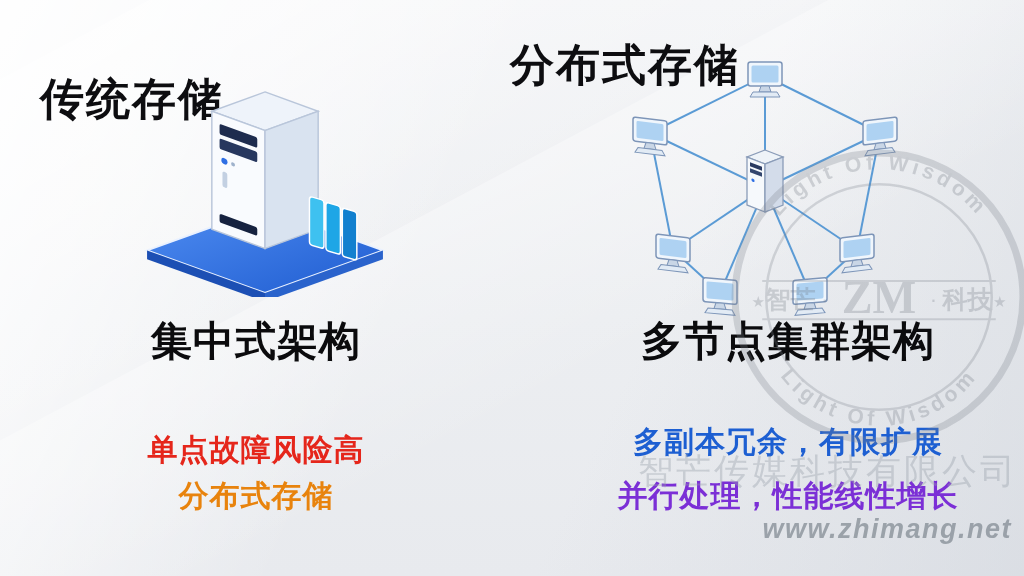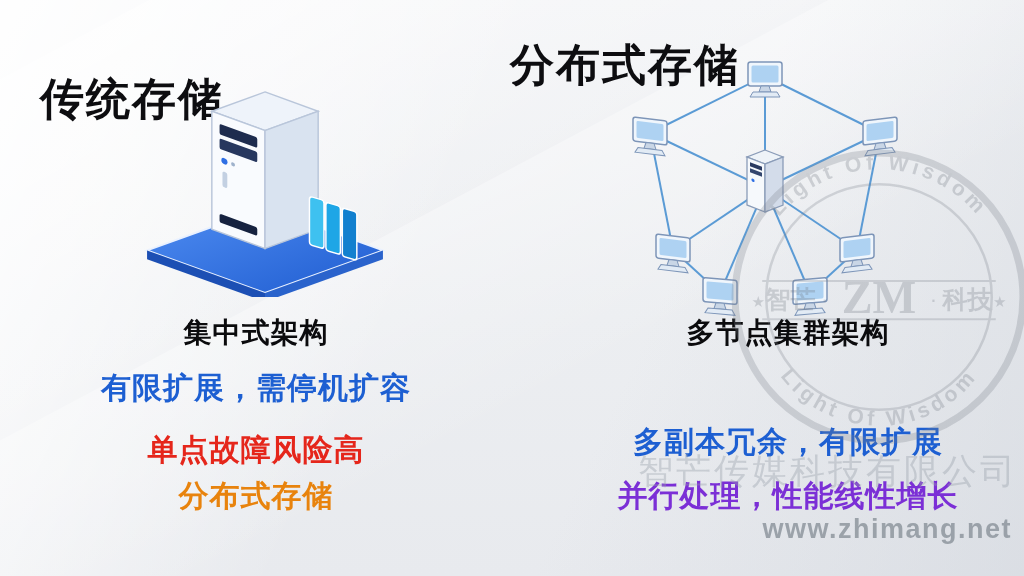--- a/index.html
+++ b/index.html
@@ -15,30 +15,30 @@
   .streak.s1{width:1500px;height:340px;top:-180px;left:-220px;transform:rotate(-28deg);
     background:linear-gradient(180deg,rgba(255,255,255,.55),rgba(255,255,255,0));}
   .streak.s2{width:1500px;height:220px;top:120px;left:-120px;transform:rotate(-28deg);
     background:linear-gradient(180deg,rgba(255,255,255,.35),rgba(255,255,255,0));}
   .title{position:absolute;font-size:44px;font-weight:900;color:#0d0d10;letter-spacing:2px;}
   .title.l{left:40px;top:22px;margin-top:48px;}
   .title.r{left:510px;top:36px;}
   .illus{position:absolute;}
   .illus.l{left:120px;top:55px;width:290px;height:242px;}
   .illus.r{left:555px;top:38px;width:420px;height:300px;}
-  .sub{position:absolute;width:512px;text-align:center;font-size:28px;font-weight:800;color:#0b0b0d;letter-spacing:1px;}
+  .sub{position:absolute;width:512px;text-align:center;font-size:41px;font-weight:800;color:#0b0b0d;letter-spacing:1px;}
   .pt{position:absolute;width:512px;text-align:center;font-size:30px;font-weight:800;letter-spacing:1px;}
   .col-l{left:0;}
   .col-r{left:532px;}
   .stamp{position:absolute;left:728px;top:146px;width:302px;height:302px;opacity:.27;pointer-events:none;}
   .stamp text{fill:#6f7680;}
   .ghost-company{position:absolute;right:6px;top:448px;font-size:35px;font-weight:400;
     color:#98a0aa;opacity:.38;letter-spacing:3px;pointer-events:none;white-space:nowrap;}
   .site-url{position:absolute;right:12px;top:514px;font-size:27px;font-weight:800;
-    color:#8f979f;opacity:.85;letter-spacing:1.5px;pointer-events:none;}
+    color:#8f979f;opacity:.85;letter-spacing:1.5px;pointer-events:none;font-style:italic;}
 </style>
 </head>
 <body>
 
 <div class="slide">
 
   <div class="streak s1"></div>
   <div class="streak s2"></div>
 
   <div class="title l">传统存储</div>
@@ -131,21 +131,20 @@
       <use href="#mon" transform="translate(95,95) skewY(7)"></use>
       <use href="#mon" transform="translate(325,95) skewY(-7)"></use>
       <use href="#mon" transform="translate(118,212) skewY(7)"></use>
       <use href="#mon" transform="translate(302,212) skewY(-7)"></use>
       <use href="#mon" transform="translate(165,255) skewY(5)"></use>
       <use href="#mon" transform="translate(255,255) skewY(-5)"></use>
     </svg>
   </div>
 
   <div class="sub col-l" style="top:314px">集中式架构</div>
-  <div class="pt col-l" style="top: 368px; color: rgb(29, 95, 210);">有限扩展，需停机扩容</div>
   <div class="pt col-l" style="top: 422px; color: rgb(229, 38, 27); margin-top: 8px;">单点故障风险高</div>
   <div class="pt col-l" style="top: 476px; color: rgb(232, 131, 13);">分布式存储</div>
 
   <div class="sub col-r" style="top:314px">多节点集群架构</div>
   <div class="pt col-r" style="top: 422px; color: rgb(29, 95, 210);">多副本冗余，有限扩展</div>
   <div class="pt col-r" style="top: 476px; color: rgb(123, 47, 214);">并行处理，性能线性增长</div>
 
   <div class="stamp">
     <svg width="302" height="302" viewBox="0 0 300 300">
       <circle cx="150" cy="150" r="143" fill="none" stroke="#7c828c" stroke-width="7"></circle>

